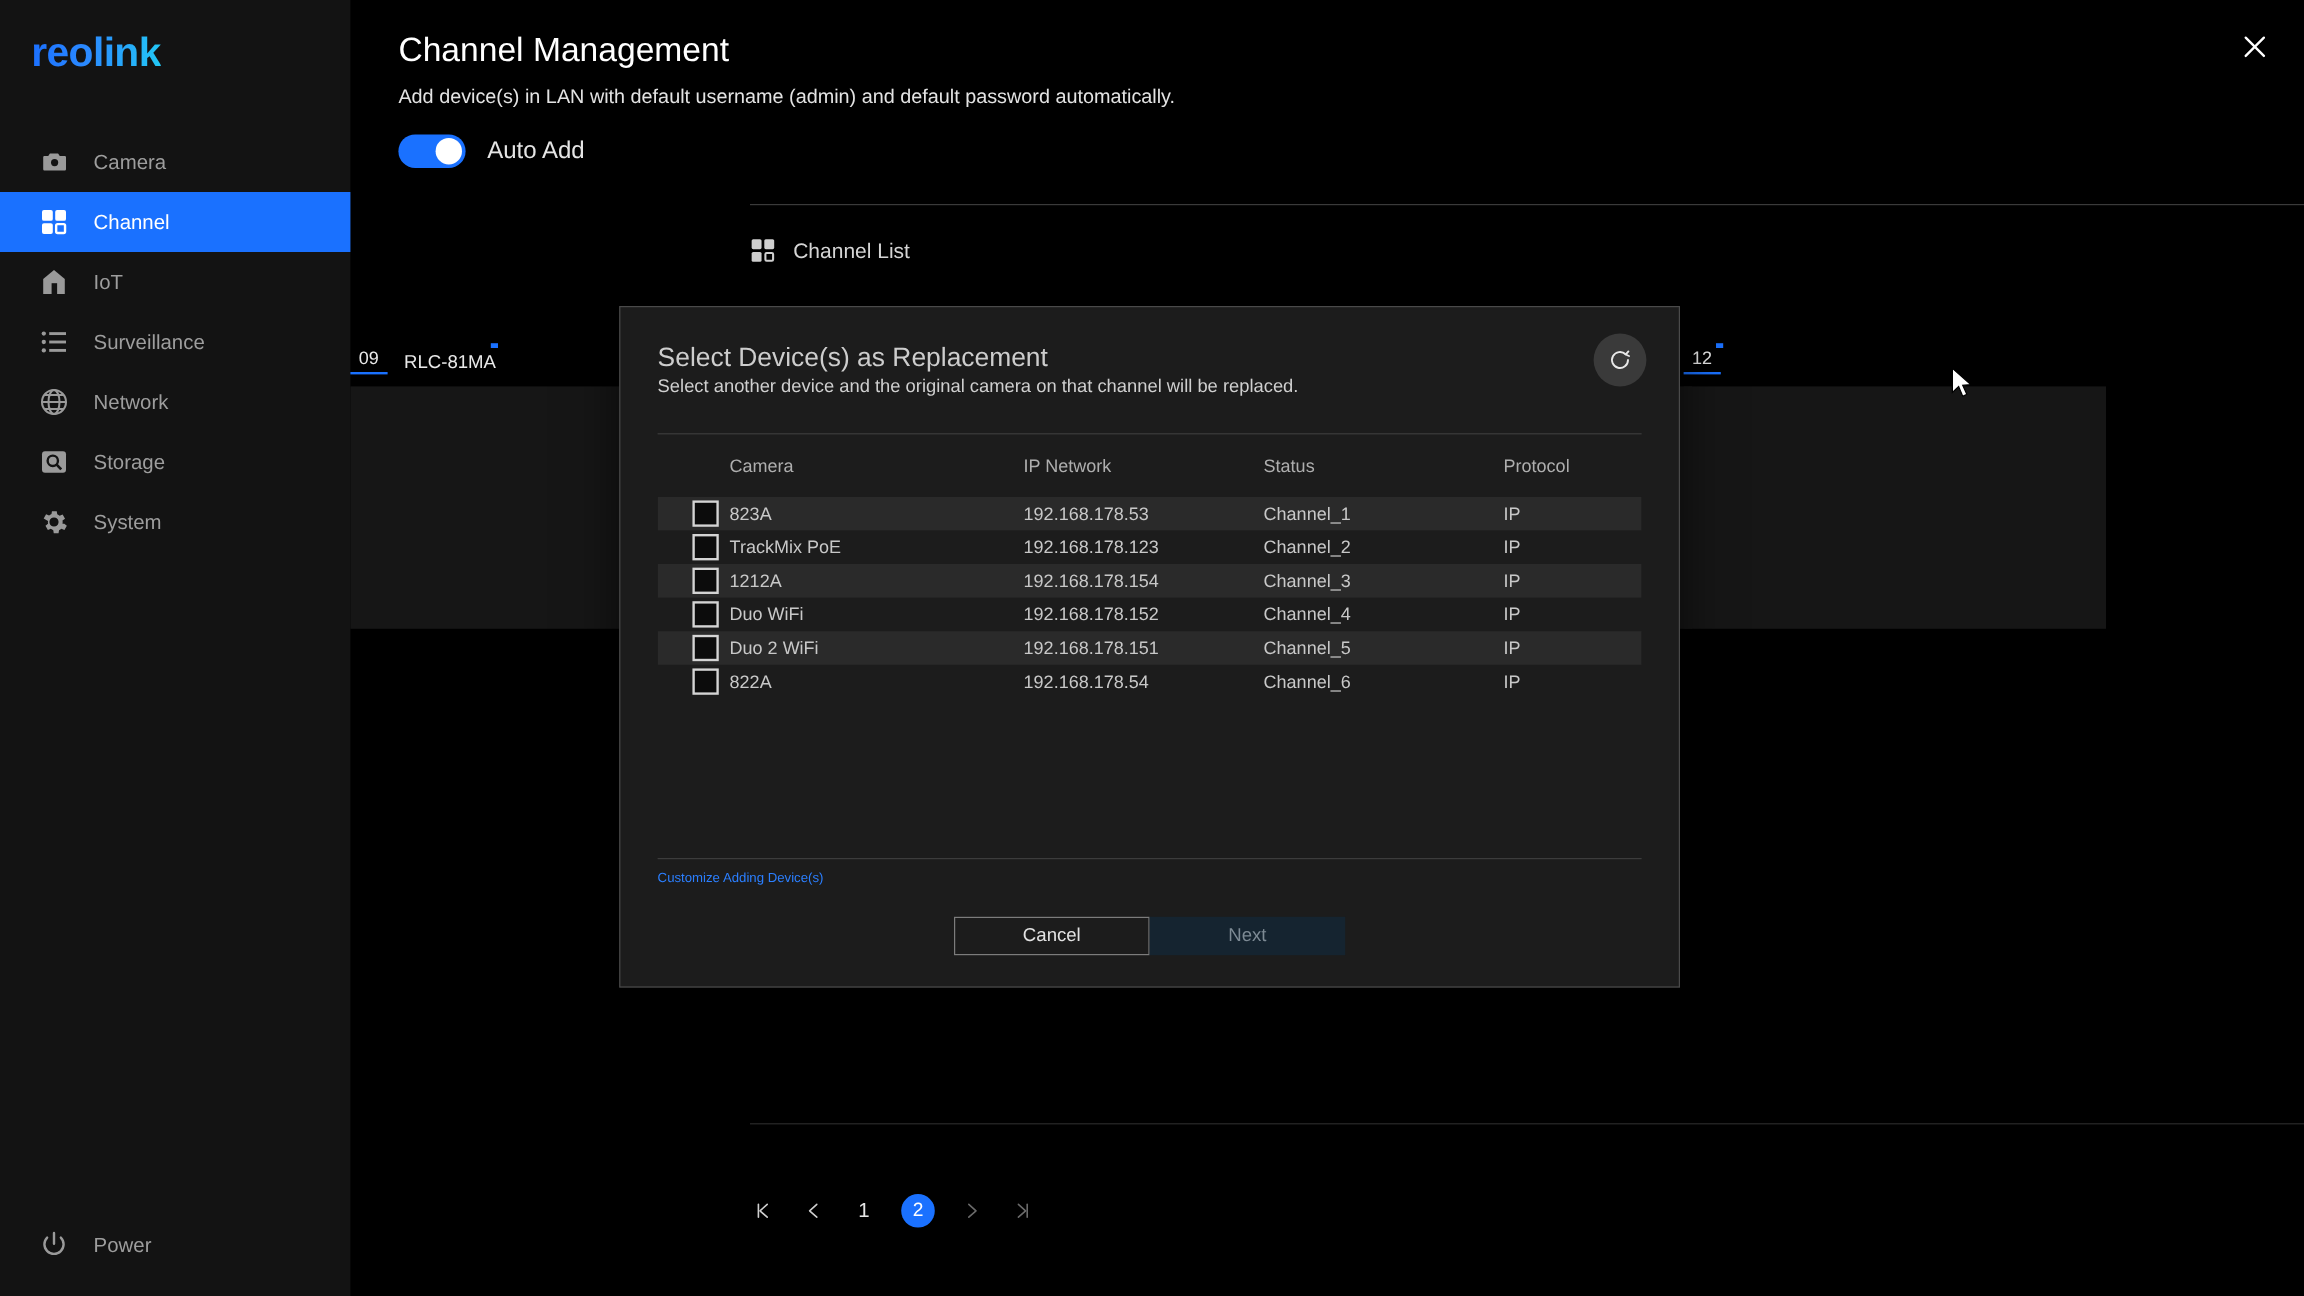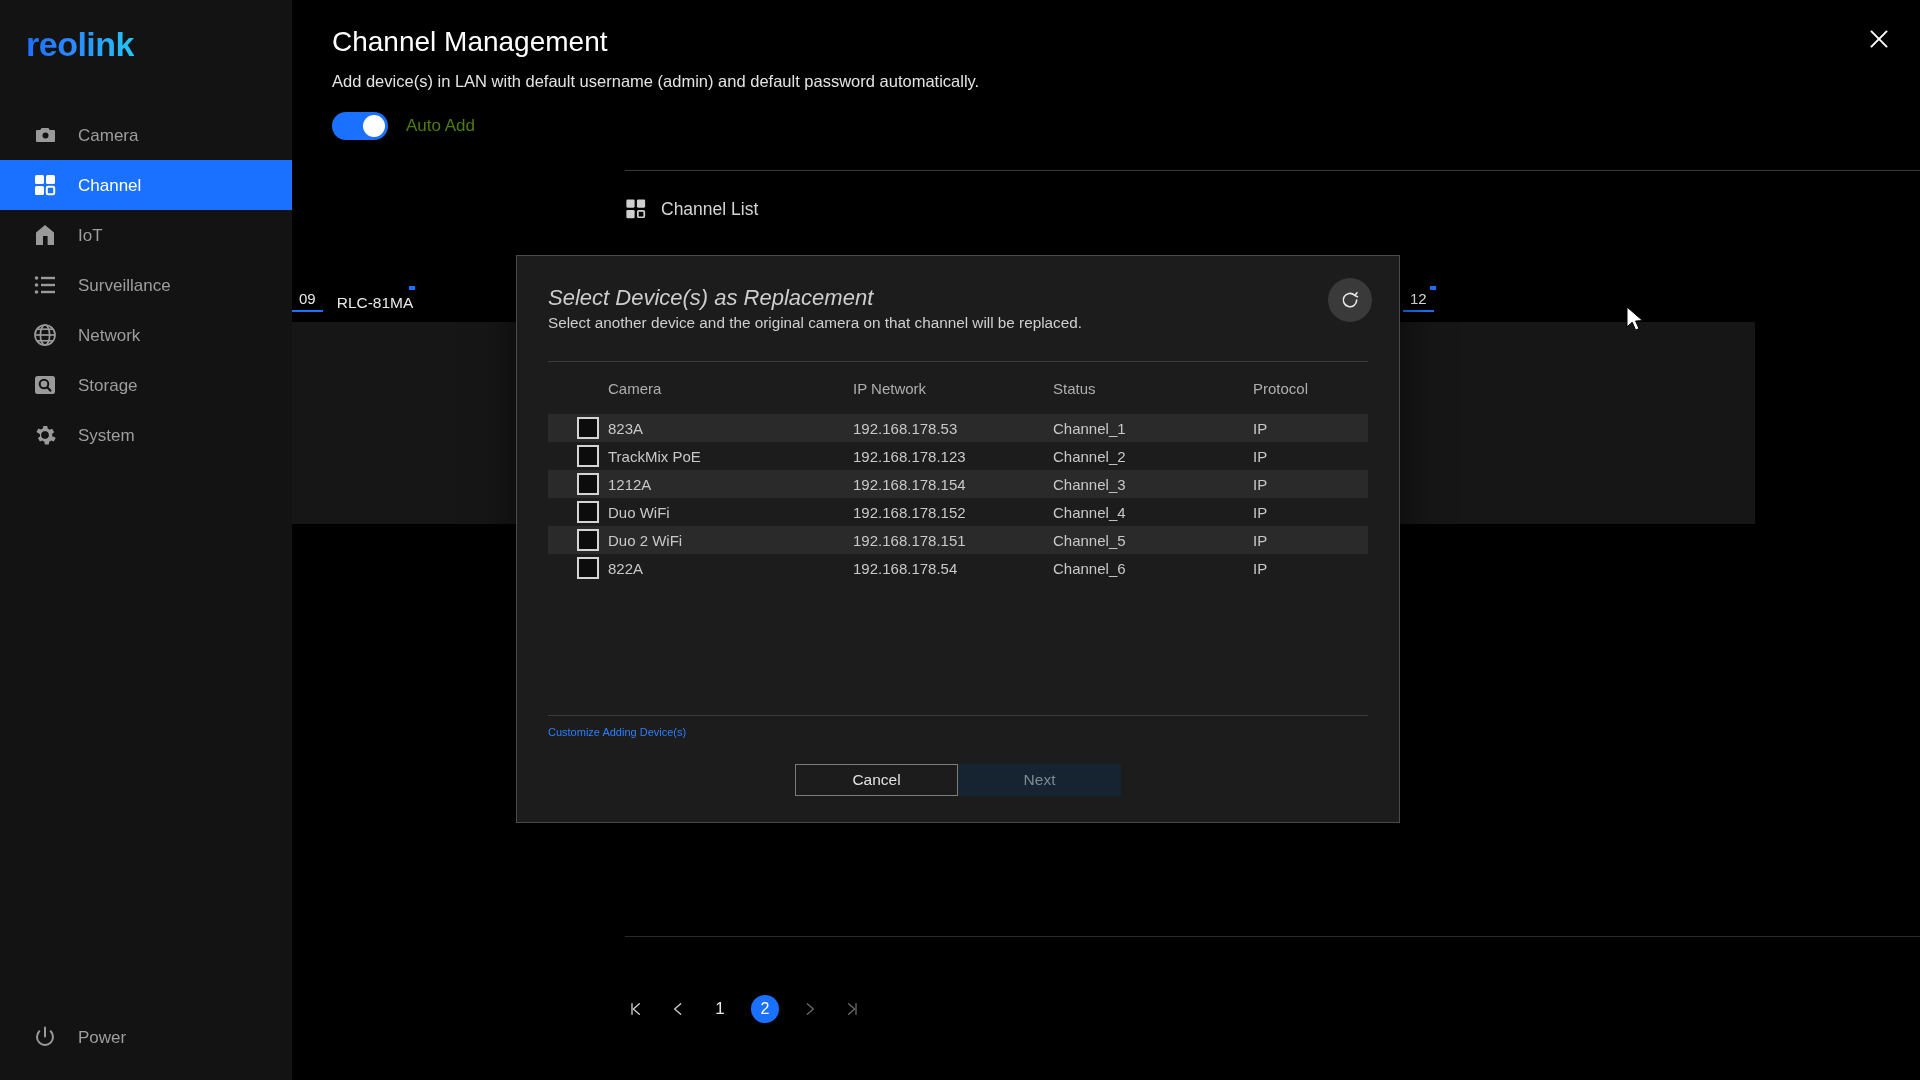--- a/index.html
+++ b/index.html
@@ -69,21 +69,21 @@
   }
   .toggle {
     width: 56px; height: 28px; border-radius: 14px;
     background: #1a71ff; position: relative; cursor: pointer;
     flex: 0 0 56px;
   }
   .toggle .knob {
     position: absolute; right: 3px; top: 3px;
     width: 22px; height: 22px; border-radius: 50%; background: #fff;
   }
-  .autoadd-label { margin-left: 18px; font-size: 17px; color: #4d7c0f; }
+  .autoadd-label { margin-left: 18px; font-size: 20px; color: #e5e5e5; }
   .divider {
     position: absolute; left: 333px; top: 170px;
     width: 1513px; height: 1px; background: #3a3a3a;
   }
   .chlist-row {
     position: absolute; left: 333px; top: 198px;
     display: flex; align-items: center;
   }
   .chlist-ico { width: 22px; height: 22px; margin-right: 14px; }
   .chlist-label { font-size: 17.5px; color: #d6d6d6; }
@@ -138,21 +138,21 @@
 
   
   .overlay { position: absolute; inset: 0; }
   .modal {
     position: absolute; left: 516px; top: 255px;
     width: 884px; height: 568px;
     background: #1c1c1c; border: 1px solid #4a4a4a;
     box-shadow: 0 6px 40px rgba(0,0,0,.6);
   }
   .modal-head { padding: 29px 32px 0 31px; position: relative; }
-  .modal-title { font-size: 22px; color: #cdcdcd; font-weight: 400; line-height: 26px; font-style: italic; }
+  .modal-title { font-size: 22px; color: #cdcdcd; font-weight: 400; line-height: 26px; }
   .modal-desc { font-size: 15.3px; color: #cfcfcf; margin-top: 3px; }
   .refresh-btn {
     position: absolute; right: 27px; top: 22px;
     width: 44px; height: 44px; border-radius: 50%;
     background: #3a3a3a; cursor: pointer;
     display: flex; align-items: center; justify-content: center;
   }
 
   .table-wrap { margin: 29px 31px 0 31px; border-top: 1px solid #3c3c3c; position: relative; }
   .thead { display: flex; height: 52px; align-items: center; }

